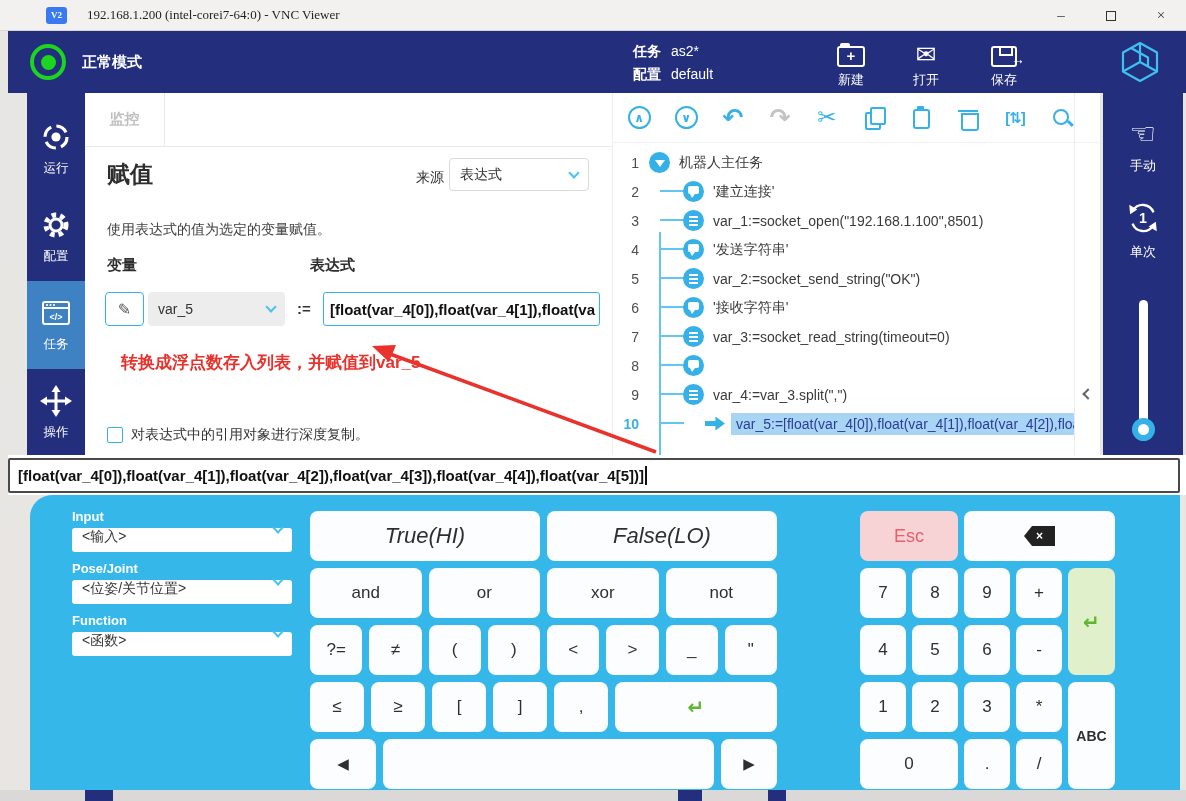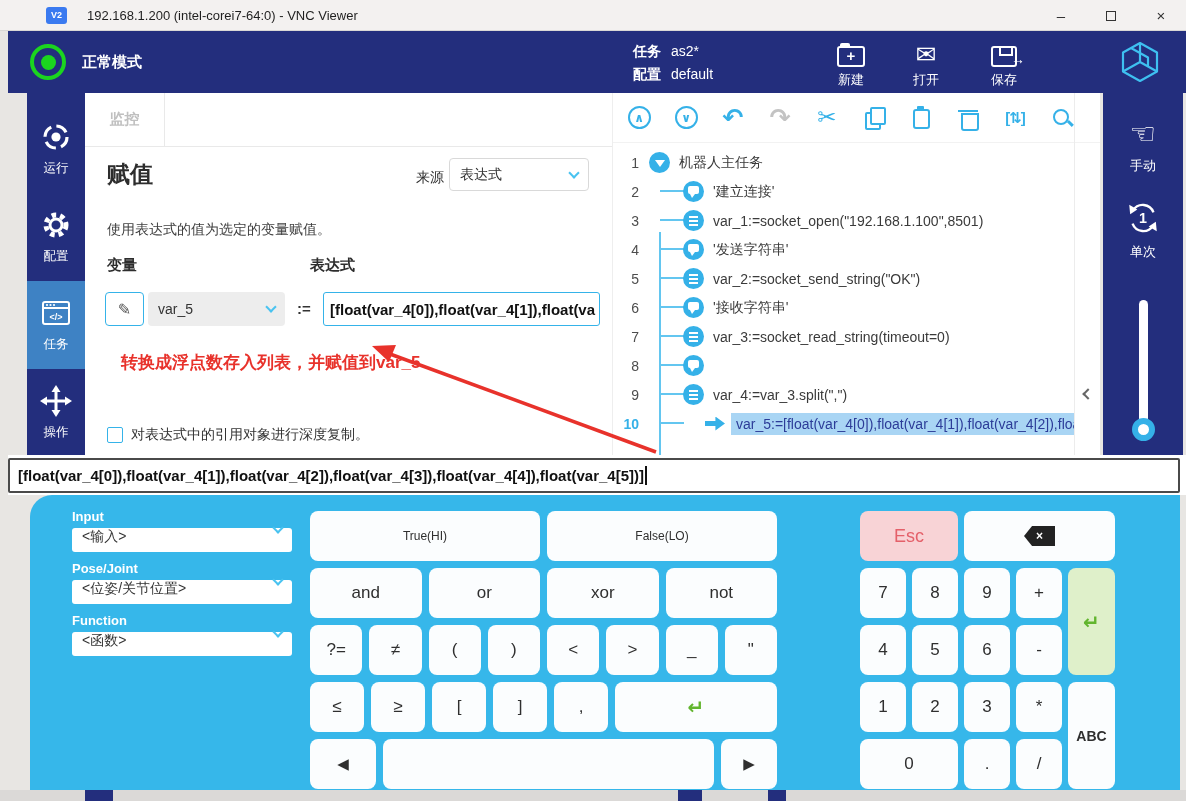--- a/index.html
+++ b/index.html
@@ -1,21 +1,21 @@
 <!DOCTYPE html>
 <html><head>
 <meta charset="utf-8">
 <style>
   * { margin:0; padding:0; box-sizing:border-box; }
   body { font-family:"Liberation Sans","DejaVu Sans",sans-serif; background:#555; }
   .screen { position:relative; width:1186px; height:801px; background:#e8e6e3; overflow:hidden; }
 
   
   .titlebar { position:absolute; left:0; top:0; width:1186px; height:31px; background:#f3f1f0;
-              border-bottom:1px solid #d9d7d5; display:flex; align-items:center; }
+              border-bottom:1px solid #d9d7d5; display:flex; align-items:center;font-family:Liberation Serif, serif; }
   .vnc-badge { margin-left:46px; width:21px; height:17px; background:#3a7af0; color:#fff; border-radius:3px;
                font-size:9px; font-weight:bold; display:flex; align-items:center; justify-content:center; flex:none; }
   .win-title { margin-left:20px; font-size:13px; color:#1f1f1f; white-space:nowrap; }
   .win-controls { position:absolute; right:0; top:0; height:31px; display:flex; }
   .win-btn { width:50px; height:31px; display:flex; align-items:center; justify-content:center;
              font-size:15px; color:#333; }
   .max-box { width:10px; height:10px; border:1.5px solid #333; }
 
   
   .navbar { position:absolute; left:8px; top:31px; width:1178px; height:62px; background:#232e7d; z-index:2; }
@@ -142,21 +142,21 @@
               border-radius:22px 0 0 0; z-index:6; overflow:hidden; }
   .ksel-col { position:absolute; left:42px; top:14px; width:220px; }
   .ksel-group { margin-bottom:9px; }
   .ksel-label { color:#fff; font-size:13px; font-weight:bold; height:16px; margin-bottom:3px; }
   .ksel { height:24px; background:#fff; border-radius:3px; display:flex; 
           justify-content:space-between; padding:0 10px; font-size:14px; color:#333; }
   .kmain { position:absolute; left:280px; top:16px; width:467px; }
   .krow { display:flex; gap:7px; margin-bottom:7px; }
   .key { background:#fbfdfe; border-radius:8px; height:50px; display:flex; align-items:center; justify-content:center;
          font-size:17px; color:#2f2f2f; flex:1; }
-  .key.w2 { font-size:12px; }
+  .key.w2 { font-size:22px;font-style:italic; }
   .key.sm { flex:none; width:54px; }
   .key.enterw { flex:1; }
   .key.arrL { flex:none; width:66px; font-size:15px; }
   .key.arrR { flex:none; width:56px; font-size:15px; }
   .key.space { flex:1; }
   .green-arrow { color:#62b52e; font-size:20px; font-weight:bold; }
   .knum { position:absolute; left:830px; top:16px; display:grid;
           grid-template-columns:46px 46px 46px 46px 47px; grid-template-rows:50px 50px 50px 50px 50px;
           column-gap:6px; row-gap:7px; }
   .knum .key { flex:none; width:auto; height:auto; }

